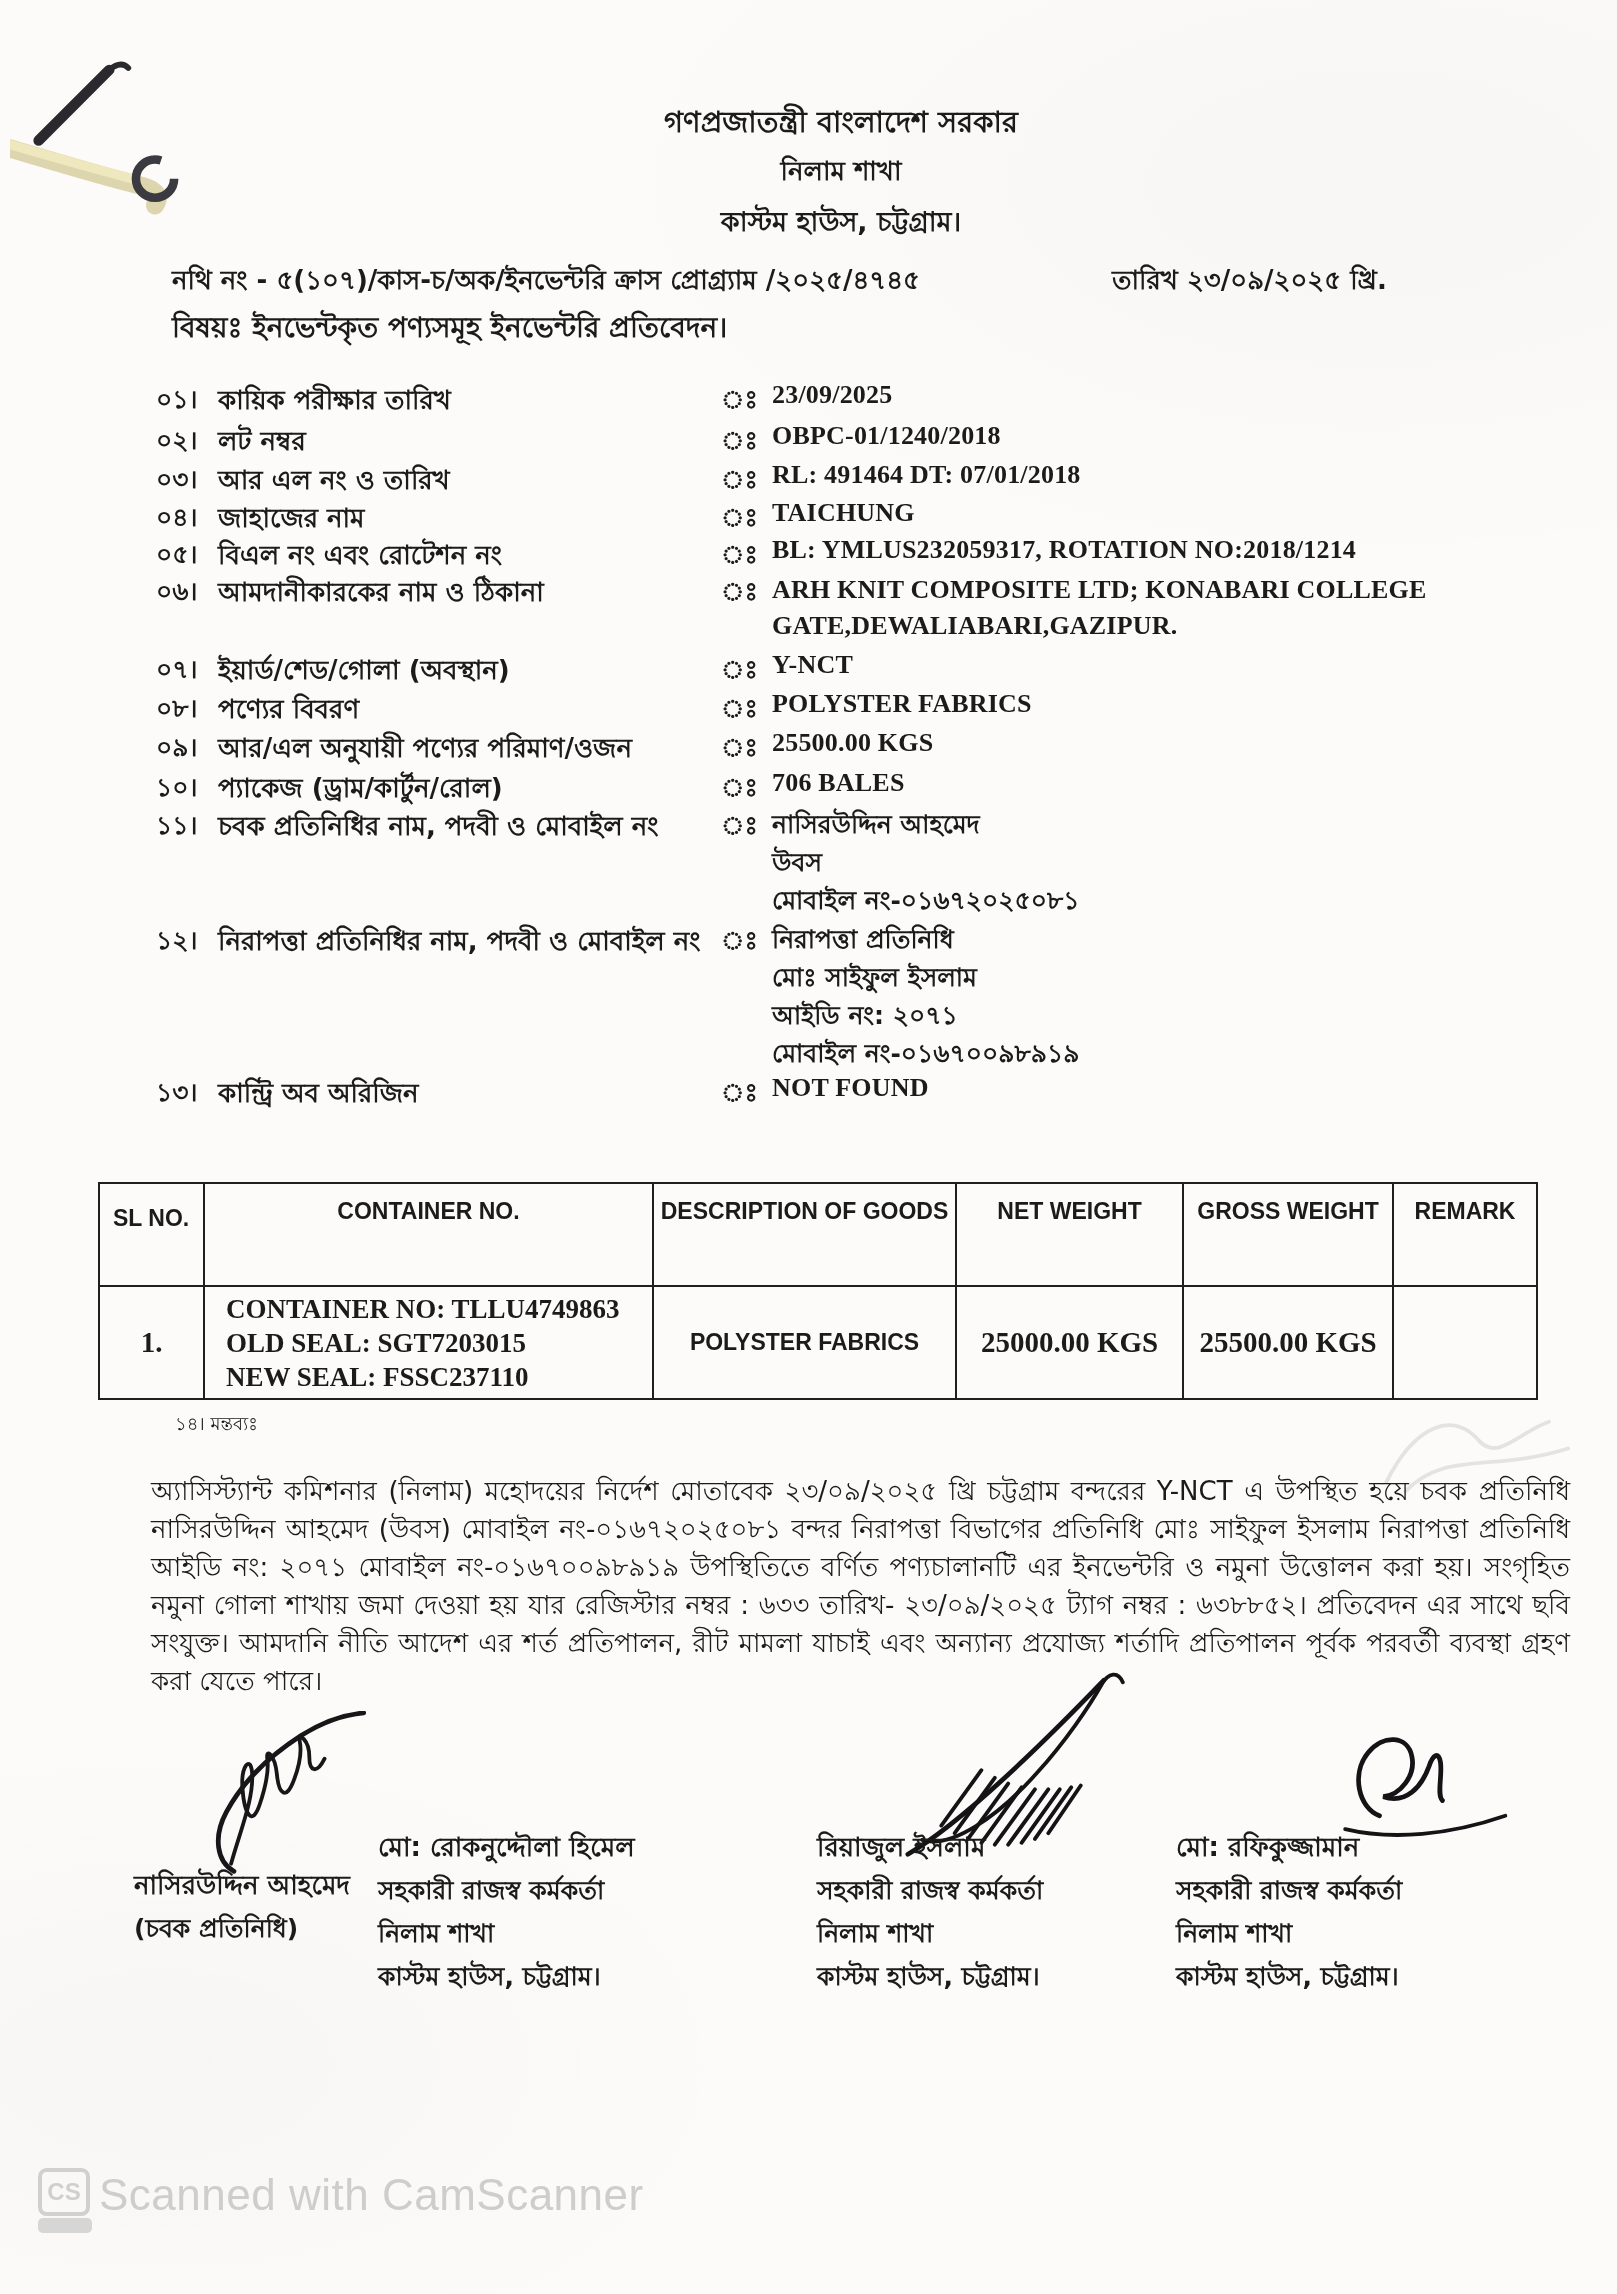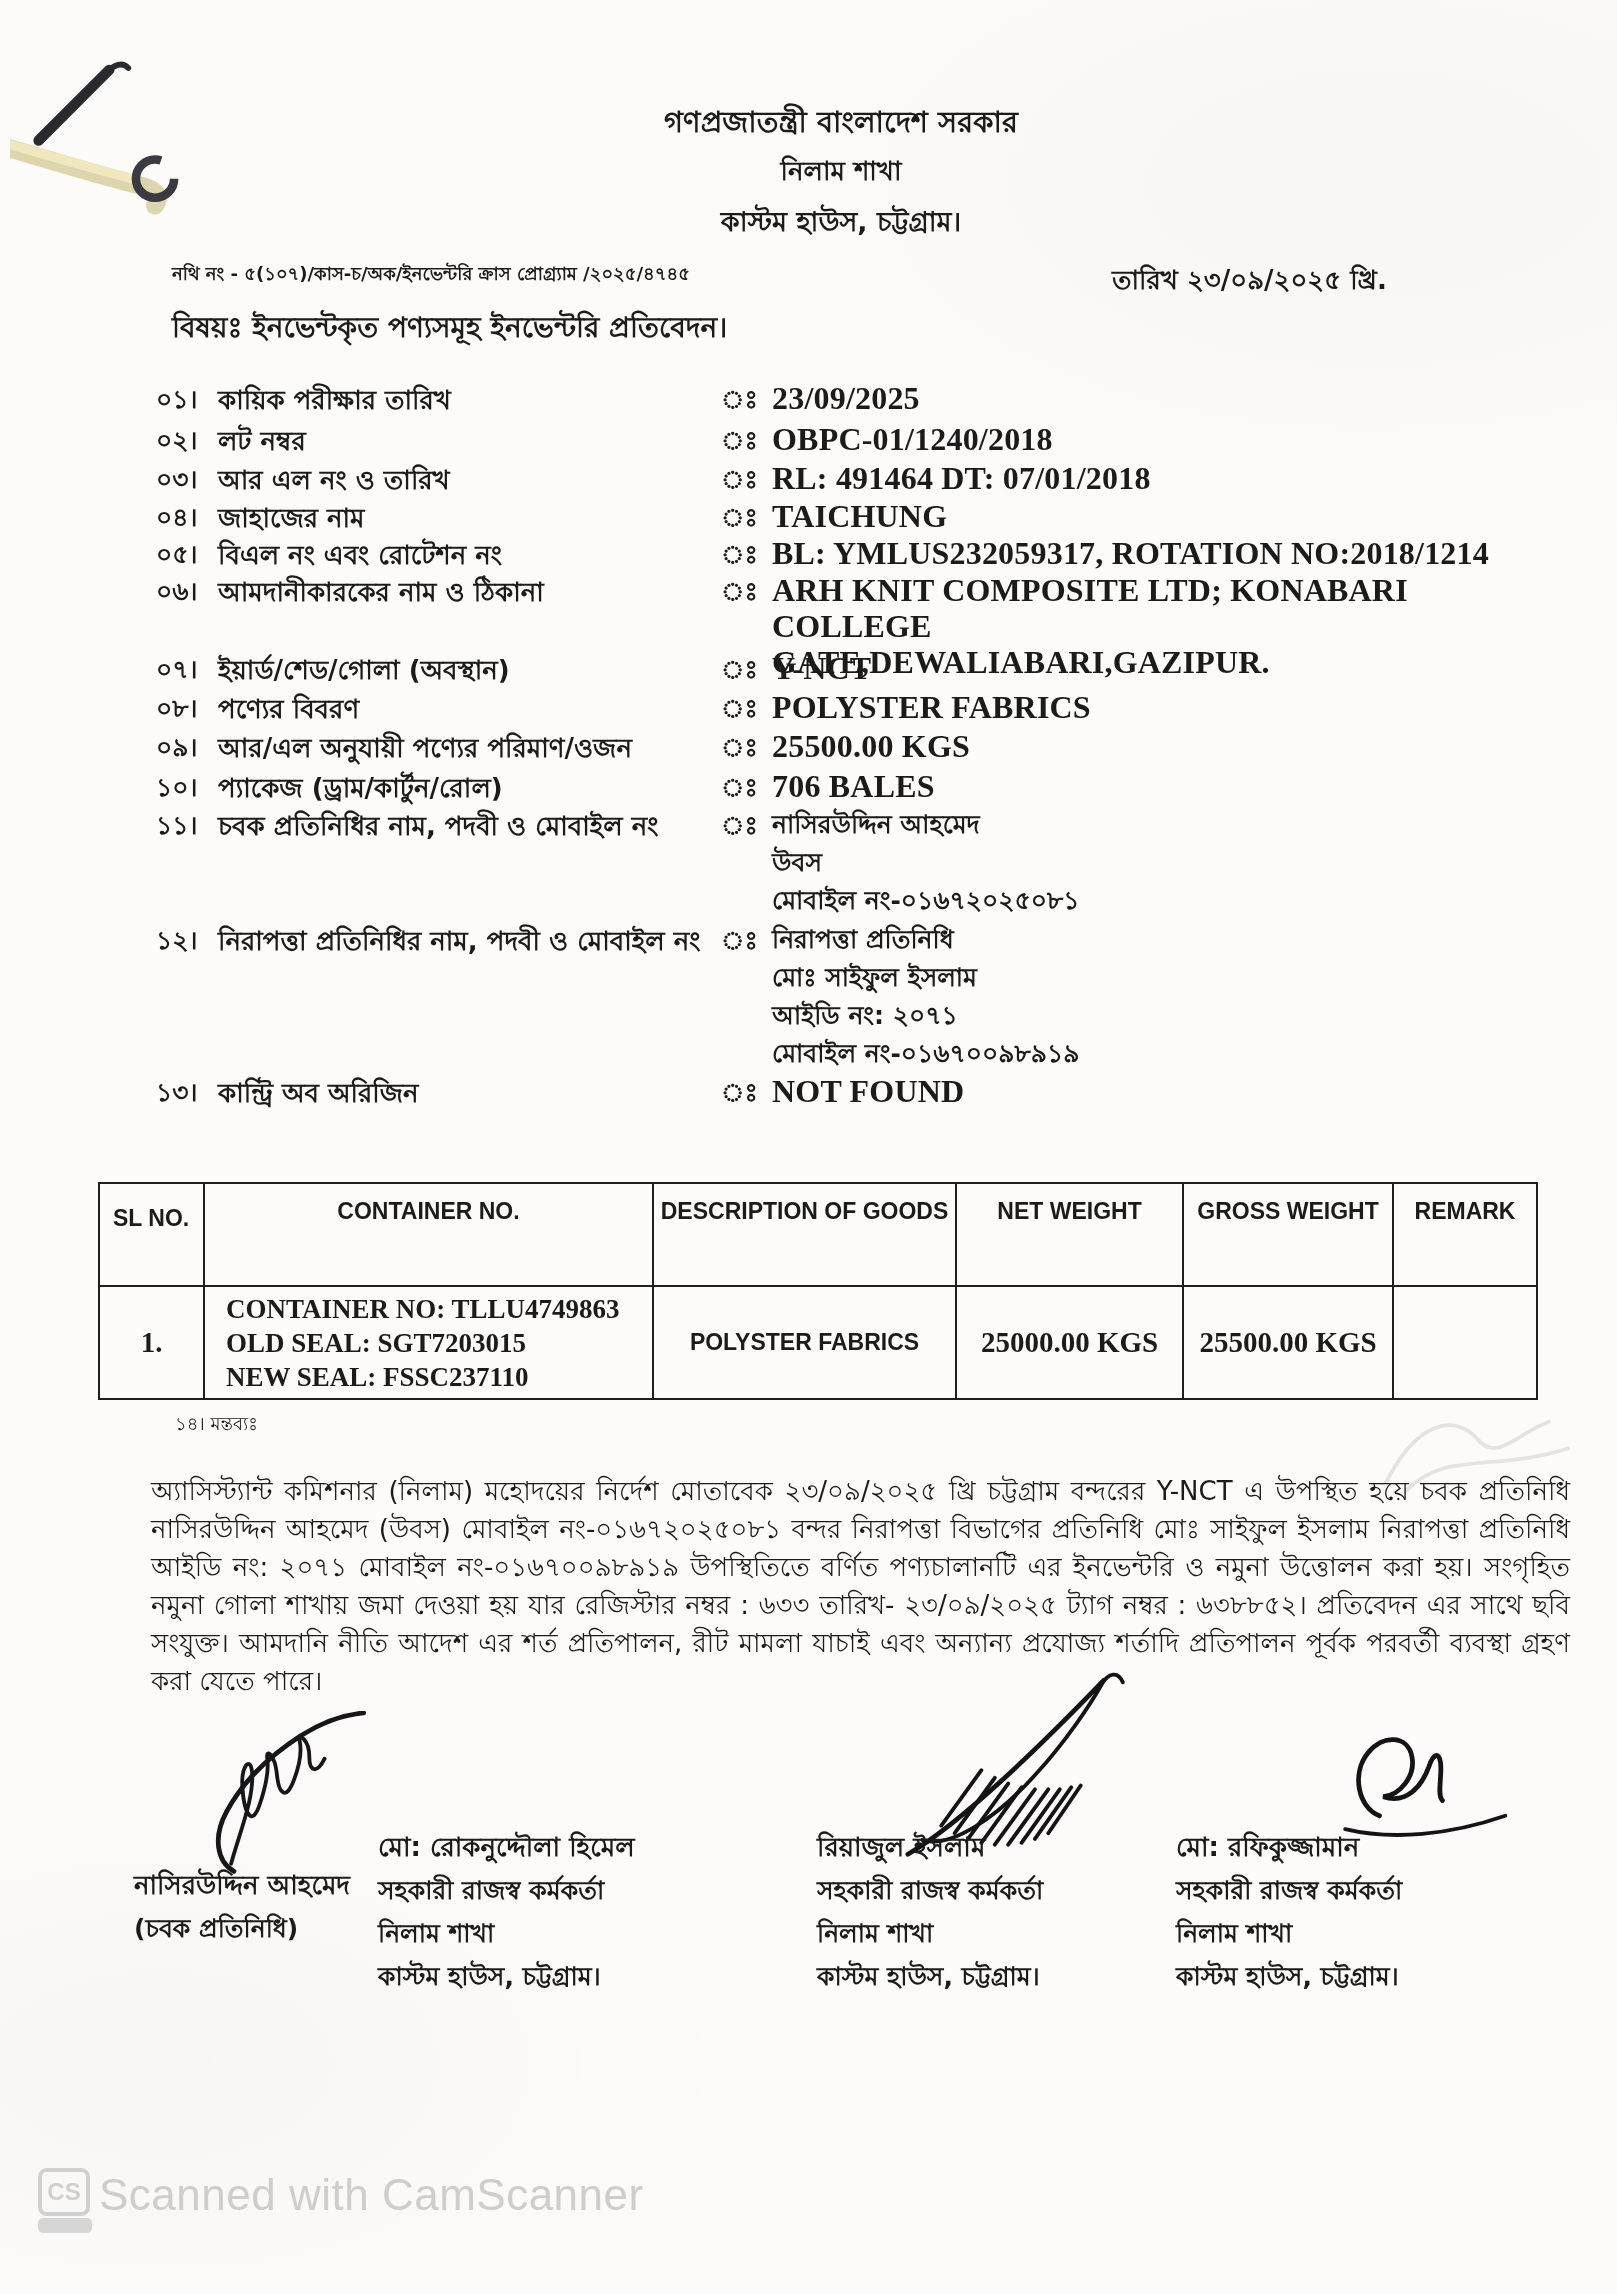--- a/index.html
+++ b/index.html
@@ -17,30 +17,30 @@
     background:
       radial-gradient(1147px 574px at 85% 8%, rgba(0,0,0,0.02), transparent 70%),
       radial-gradient(860px 478px at 10% 90%, rgba(0,0,0,0.02), transparent 70%);
     pointer-events:none;
   }
   
   .hdr{position:absolute;left:0;width:100%;text-align:center;padding-left:65px;box-sizing:border-box;}
   .hdr.govt{top:99px;font-size:29px;font-weight:700;}
   .hdr.branch{top:151px;font-size:26px;font-weight:600;}
   .hdr.office{top:201px;font-size:27px;font-weight:700;}
-  .refline-file{position:absolute;left:172px;top:260px;font-size:18px;font-weight:700;}
+  .refline-file{position:absolute;left:172px;top:260px;font-size:26px;font-weight:700;}
   .refline-date{position:absolute;left:1112px;top:260px;font-size:26px;font-weight:600;}
   .subject{position:absolute;left:172px;top:306px;font-size:28px;font-weight:800;}
   
   .item{position:absolute;left:0;width:100%;}
   .item .no{position:absolute;left:156px;font-size:25px;font-weight:600;}
   .item .lbl{position:absolute;left:218px;font-size:26px;font-weight:600;white-space:nowrap;}
   .item .sep{position:absolute;left:721px;font-size:25px;font-weight:700;}
   .item .val{position:absolute;left:772px;right:48px;font-size:25px;font-weight:600;}
-  .item .val.en{font-family:"Liberation Serif","DejaVu Serif",serif;font-size:32px;font-weight:700;letter-spacing:0.2px;}
+  .item .val.en{font-family:"Liberation Serif","DejaVu Serif",serif;font-size:26px;font-weight:700;letter-spacing:0.2px;}
   .item .val .vline{line-height:38px;}
   .item .val.en .vline{line-height:36px;}
   
   table.inv{position:absolute;left:98px;top:1182px;width:1439px;border-collapse:collapse;table-layout:fixed;}
   table.inv th,table.inv td{border:2.9px solid #1f1f1f;box-sizing:border-box;}
   table.inv th{
     height:103px;vertical-align:top;padding-top:13.4px;text-align:center;
     font-size:23px;font-weight:700;font-family:"Liberation Sans","DejaVu Sans",sans-serif;line-height:29px;
   }
   table.inv th.slno{text-align:left;padding-left:13px;line-height:42px;}

